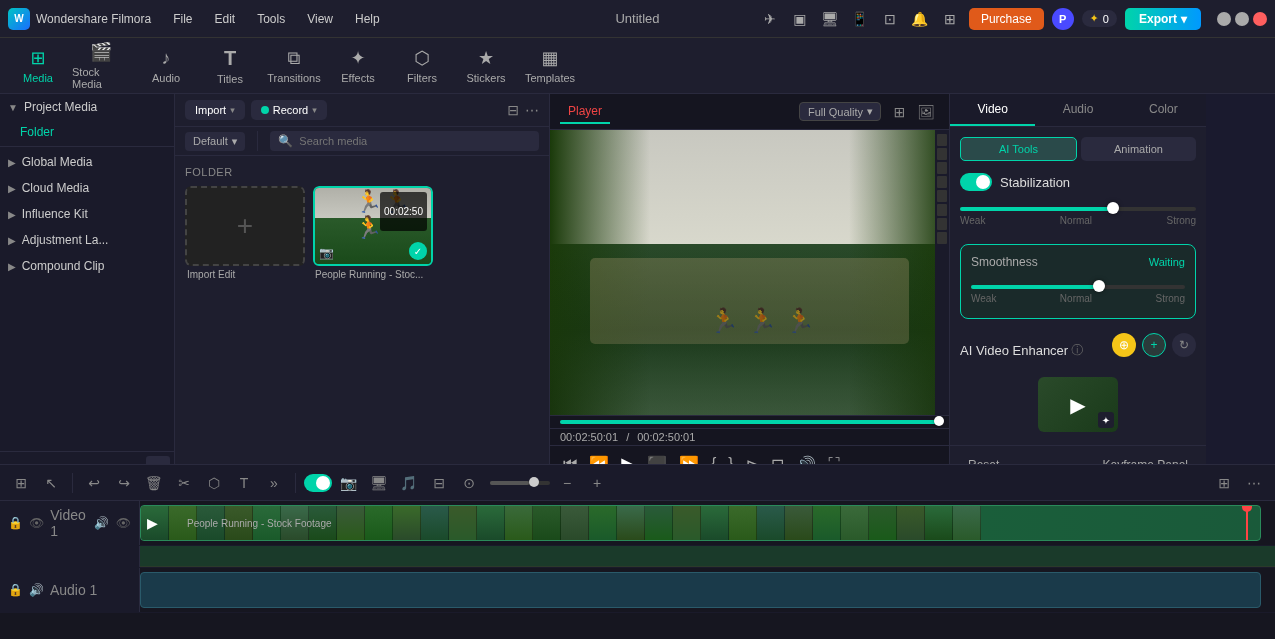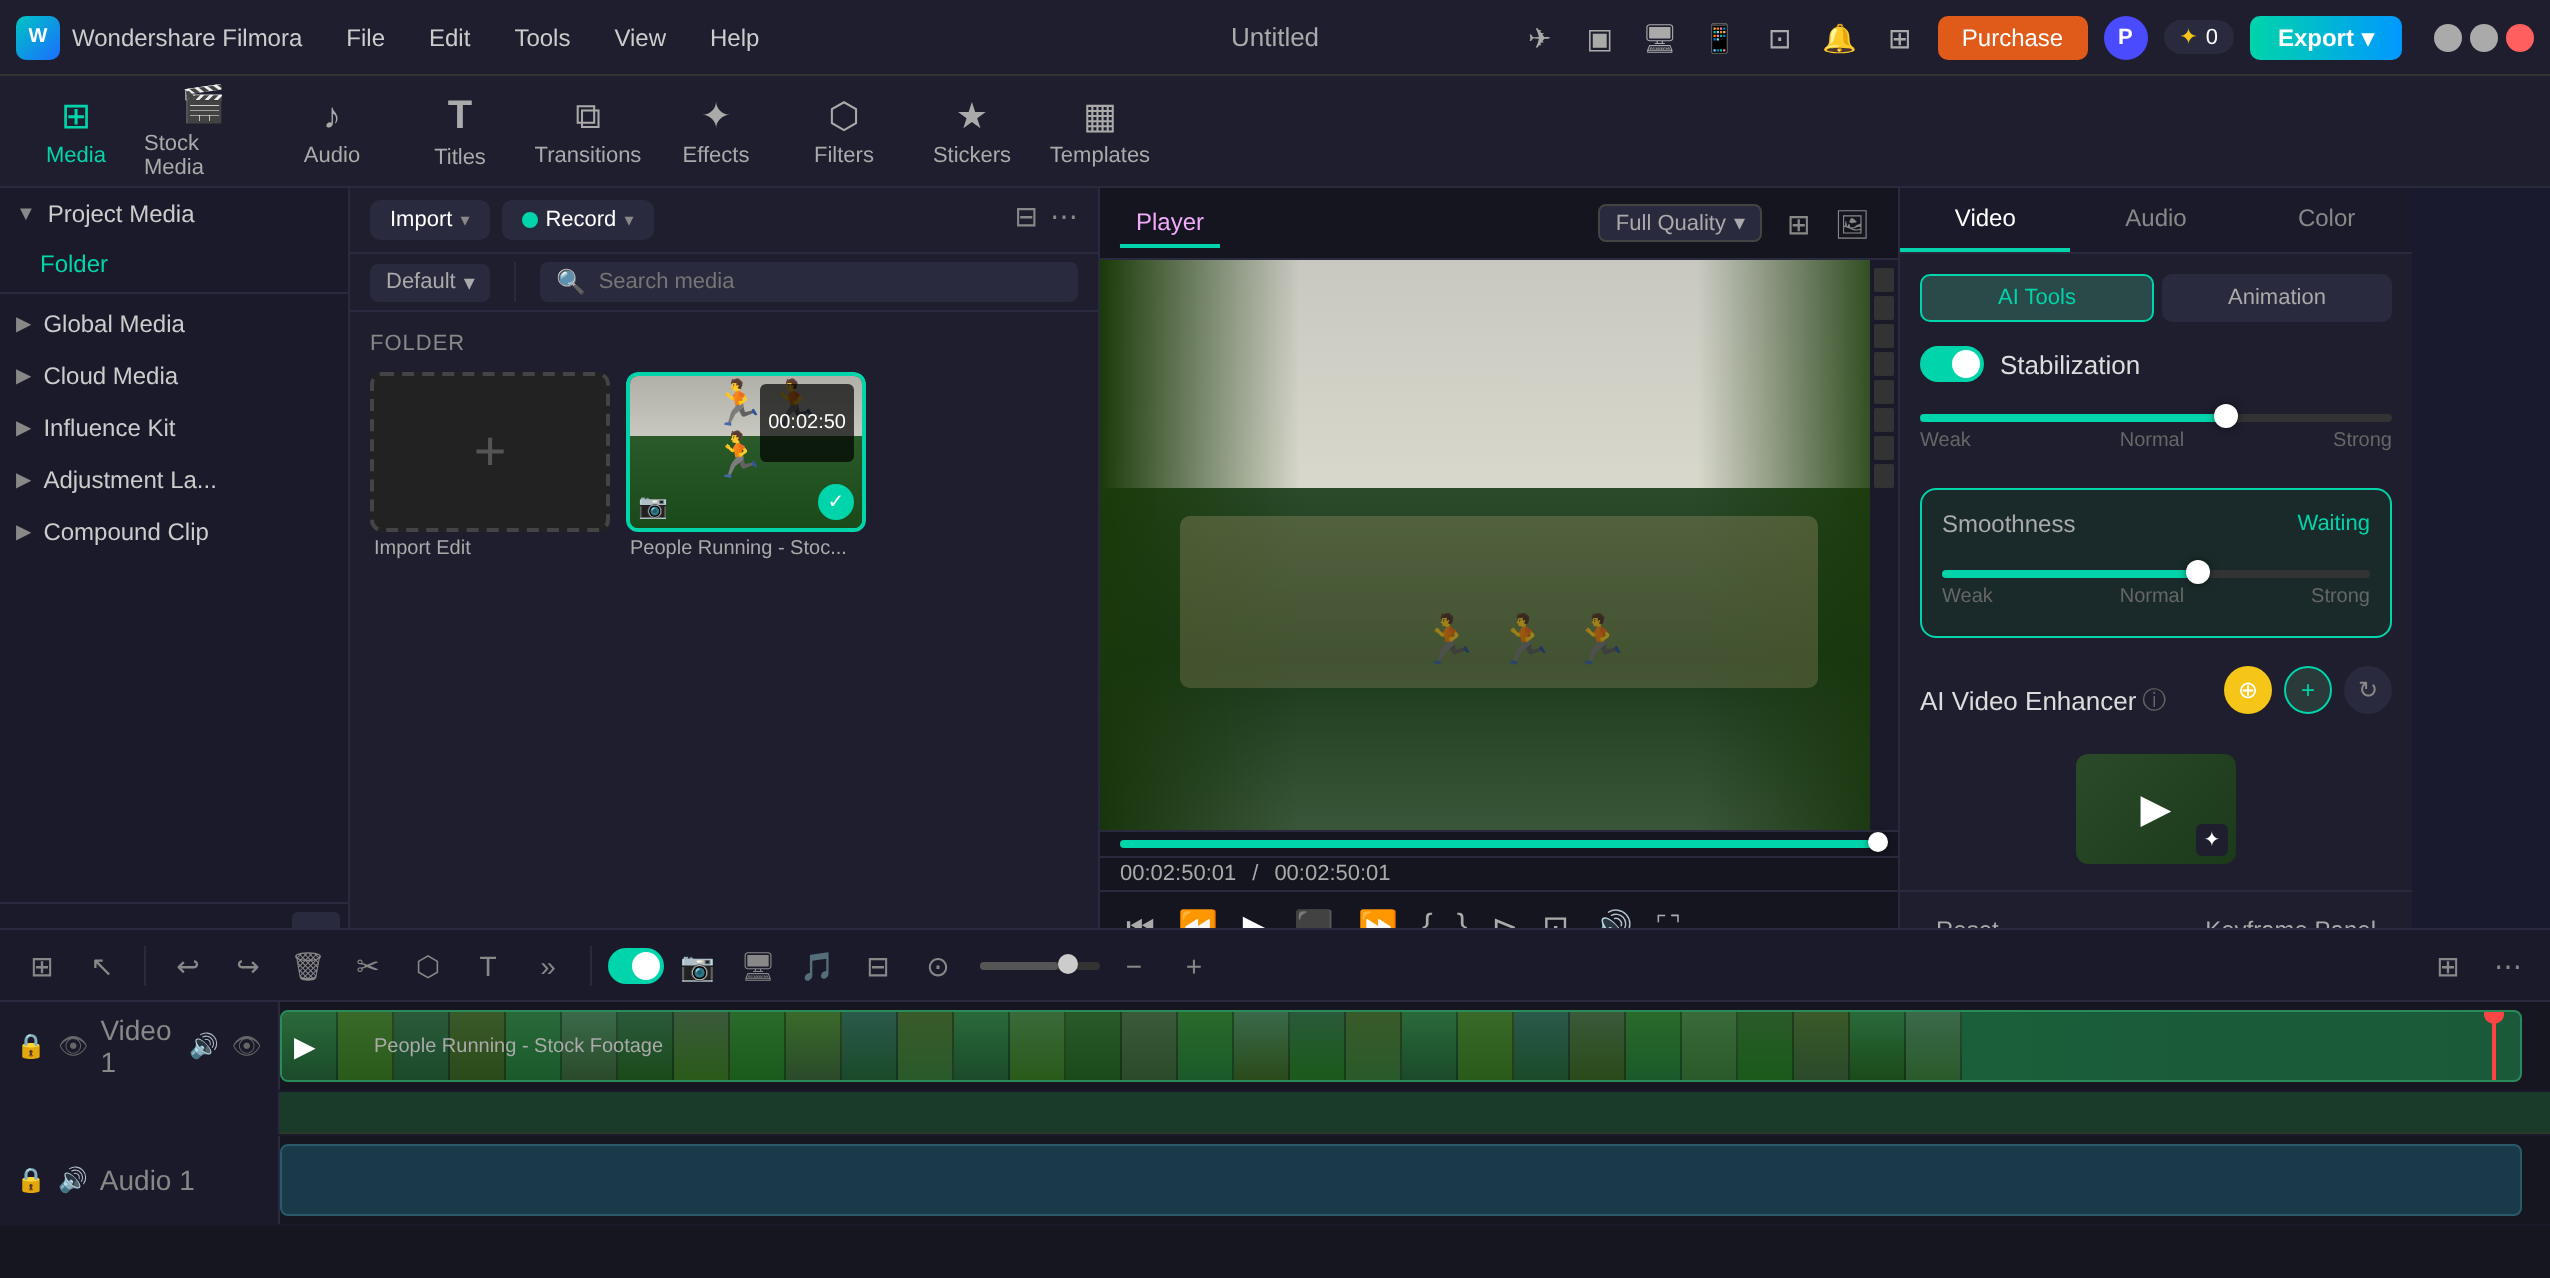--- a/index.html
+++ b/index.html
@@ -118,21 +118,21 @@
 
     
     #media-area {
       flex: 1;
       background: #1e1e2e;
       border-right: 1px solid #2a2a3e;
       display: flex; flex-direction: column;
       max-width: 375px;
     }
     #media-toolbar {
-      padding: 6px 10px; display: flex; gap: 6px; border-bottom: 1px solid #2a2a3e;
+      padding: 6px 10px; display: flex; align-items: center; gap: 6px; border-bottom: 1px solid #2a2a3e;
     }
     .import-btn {
       background: #2a2a3e; border: none; color: #fff; border-radius: 5px;
       padding: 4px 10px; font-size: 11px; cursor: pointer; display: flex; align-items: center; gap: 4px;
     }
     .import-btn .dropdown-arrow { font-size: 9px; color: #888; }
     .record-btn {
       background: #2a2a3e; border: none; color: #fff; border-radius: 5px;
       padding: 4px 10px; font-size: 11px; cursor: pointer; display: flex; align-items: center; gap: 4px;
     }
@@ -201,21 +201,21 @@
     #player-area {
       width: 400px;
       background: #151520;
       display: flex; flex-direction: column;
       border-right: 1px solid #2a2a3e;
     }
     #player-header {
       padding: 4px 10px; display: flex; align-items: center; gap: 8px; border-bottom: 1px solid #2a2a3e; height: 36px;
     }
     .player-tab { font-size: 12px; color: #888; cursor: pointer; padding: 4px 8px; }
-    .player-tab.active { color: #f0abfc; border-bottom: 2px solid #00d4aa; }
+    .player-tab.active { color: #ef4444; border-bottom: 2px solid #00d4aa; }
     .quality-select {
       margin-left: auto; background: #2a2a3e; border: 1px solid #444; color: #aaa;
       border-radius: 4px; padding: 2px 8px; font-size: 11px; cursor: pointer;
       display: flex; align-items: center; gap: 4px;
     }
     .view-toggle { display: flex; gap: 4px; }
     .view-btn { color: #888; font-size: 14px; cursor: pointer; padding: 2px 4px; border-radius: 3px; }
 
     #player-video {
       flex: 1; background: #000; position: relative; overflow: hidden;

